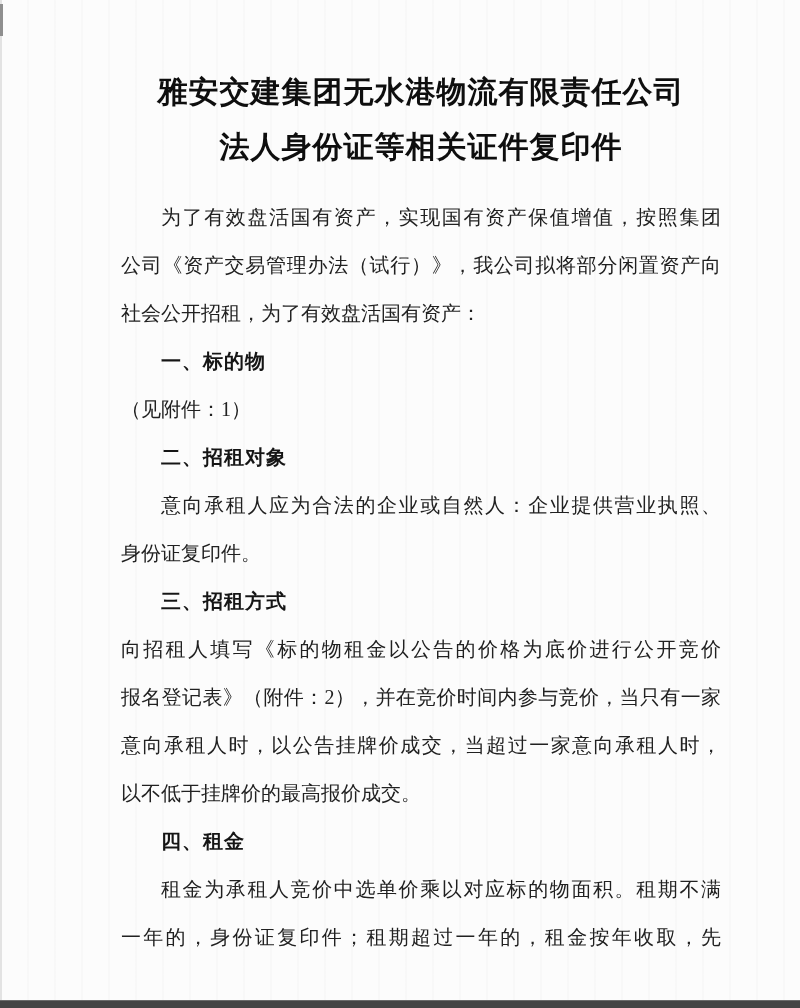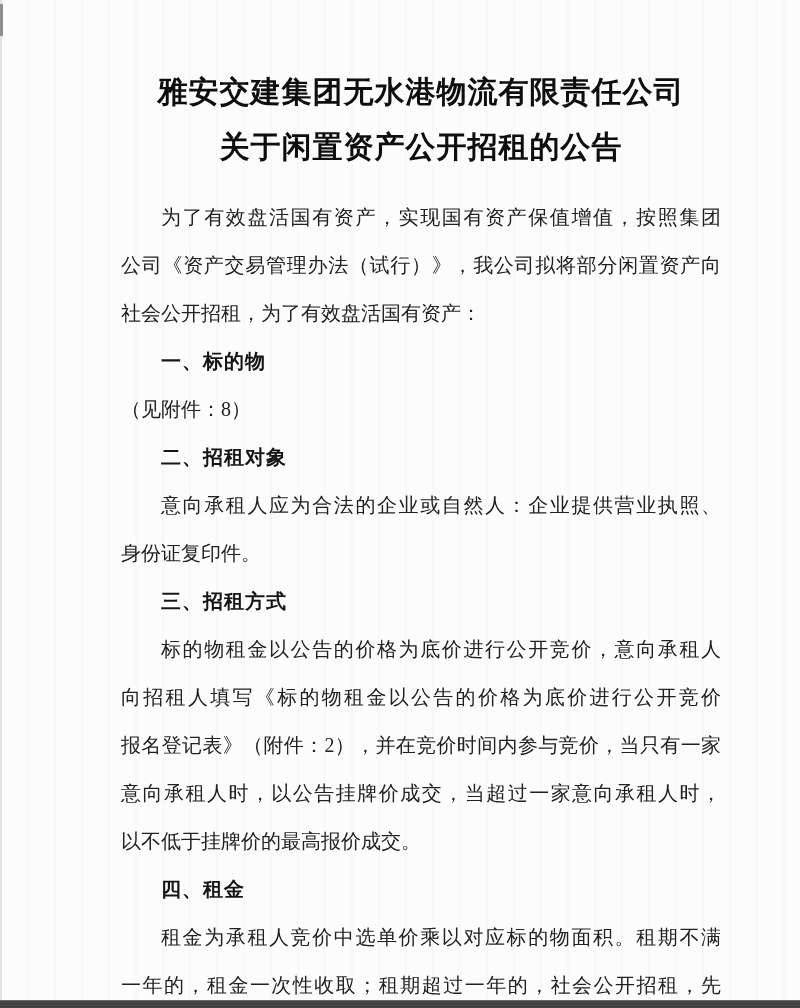--- a/index.html
+++ b/index.html
@@ -103,46 +103,45 @@
 </head>
 <body>
 
 <div class="page">
 
   <div class="edge-left"></div>
   <div class="corner-mark"></div>
 
   <div class="title-block">
     <div class="title-line">雅安交建集团无水港物流有限责任公司</div>
-    <div class="title-line">关于闲置资产公开招租的公告</div>
+    <div class="title-line">法人身份证等相关证件复印件</div>
   </div>
 
   <div class="body-block">
 
     <div class="ln full ind">为了有效盘活国有资产，实现国有资产保值增值，按照集团</div>
     <div class="ln full">公司《资产交易管理办法（试行）》，我公司拟将部分闲置资产向</div>
     <div class="ln">社会公开招租，为了有效盘活国有资产：</div>
 
     <div class="ln hd ind">一、标的物</div>
-    <div class="ln">（见附件：8）</div>
+    <div class="ln">（见附件：1）</div>
 
     <div class="ln hd ind">二、招租对象</div>
     <div class="ln full ind">意向承租人应为合法的企业或自然人：企业提供营业执照、</div>
     <div class="ln">身份证复印件。</div>
 
     <div class="ln hd ind">三、招租方式</div>
-    <div class="ln full ind">标的物租金以公告的价格为底价进行公开竞价，意向承租人</div>
     <div class="ln full">向招租人填写《标的物租金以公告的价格为底价进行公开竞价</div>
     <div class="ln full">报名登记表》（附件：2），并在竞价时间内参与竞价，当只有一家</div>
     <div class="ln full">意向承租人时，以公告挂牌价成交，当超过一家意向承租人时，</div>
     <div class="ln">以不低于挂牌价的最高报价成交。</div>
 
     <div class="ln hd ind">四、租金</div>
     <div class="ln full ind">租金为承租人竞价中选单价乘以对应标的物面积。租期不满</div>
-    <div class="ln full">一年的，租金一次性收取；租期超过一年的，社会公开招租，先</div>
+    <div class="ln full">一年的，身份证复印件；租期超过一年的，租金按年收取，先</div>
 
   </div>
 
   <div class="pagenum-row">—1—</div>
 
   <div class="bottom-bar"></div>
 
 </div>
 
 </body></html>

